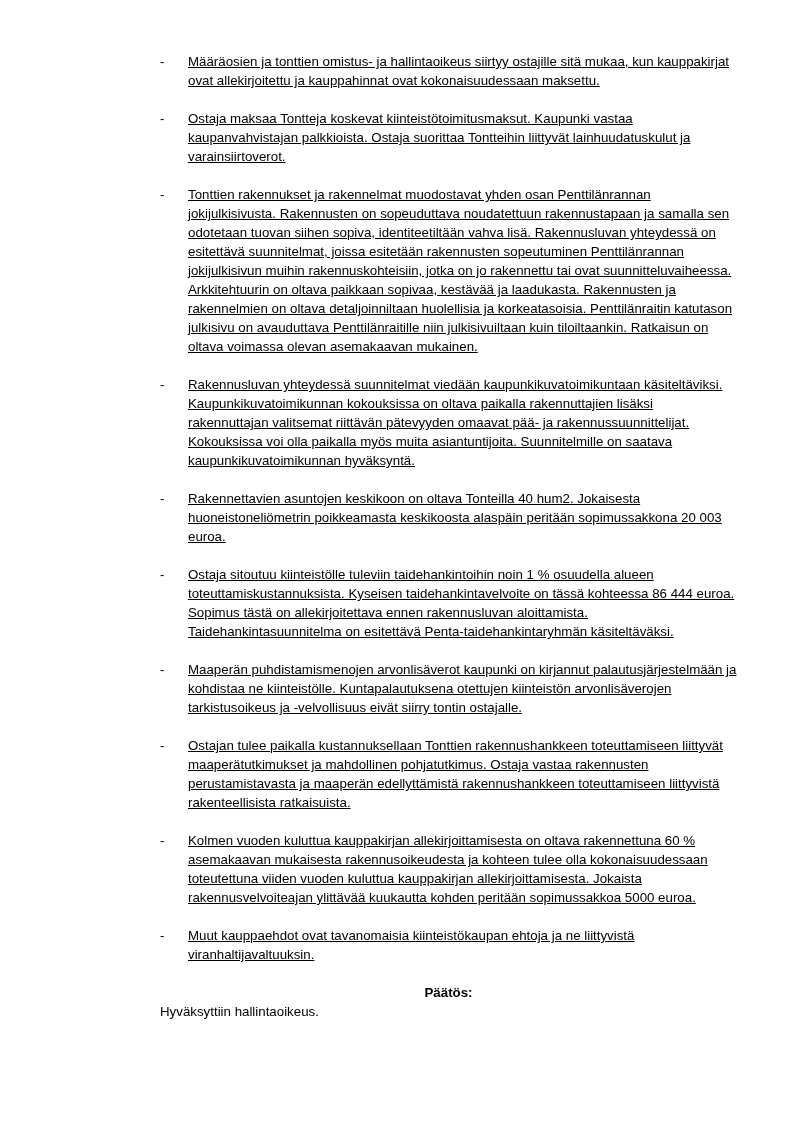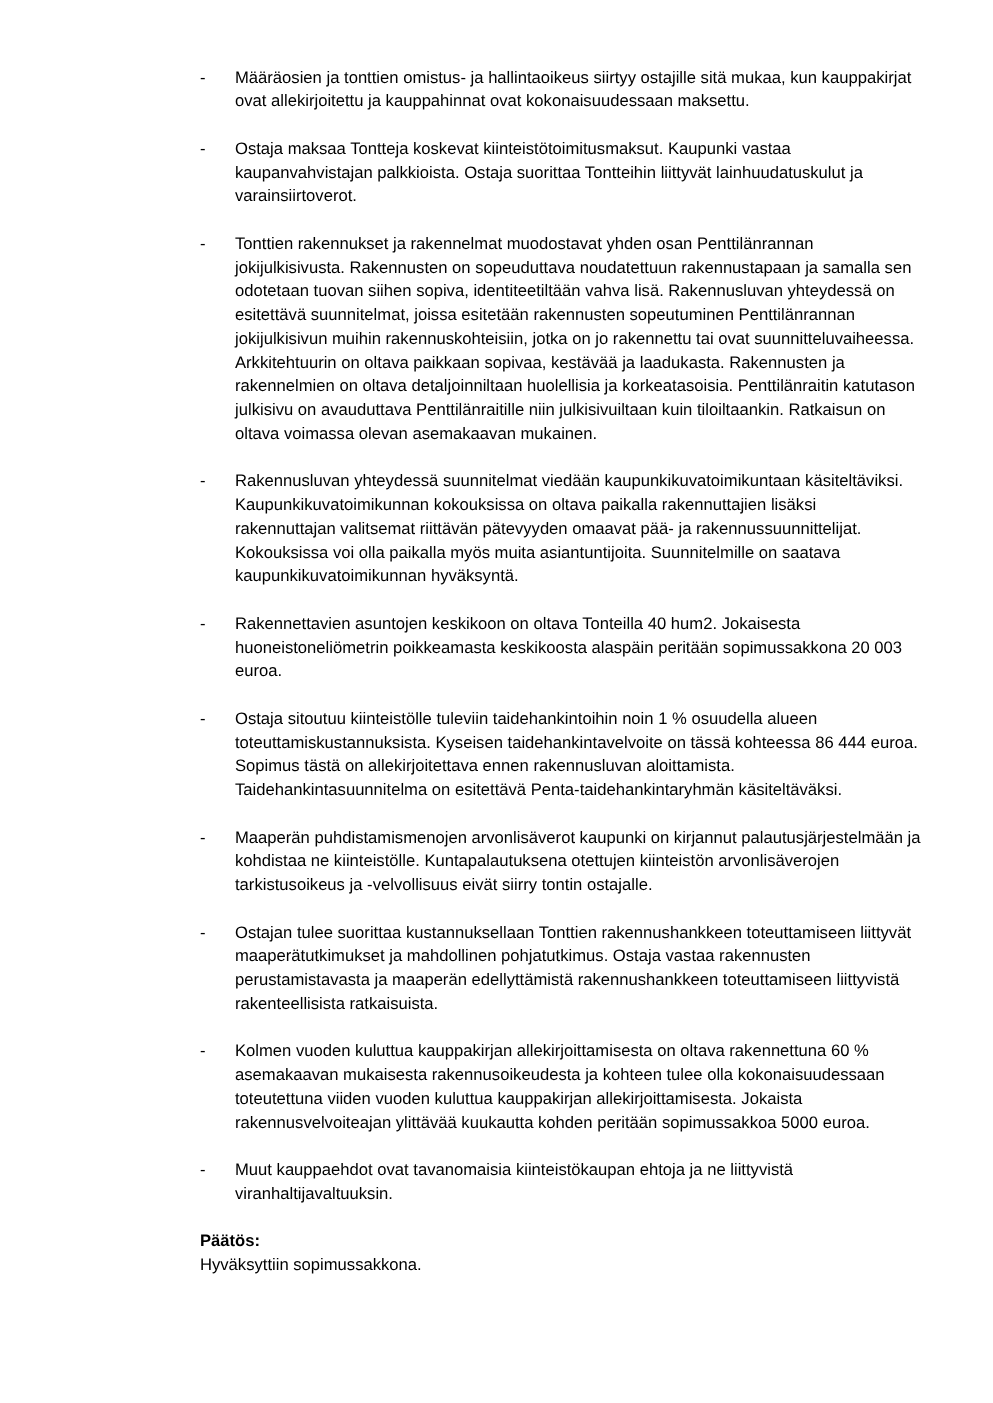--- a/index.html
+++ b/index.html
@@ -28,26 +28,28 @@
     align-items: flex-start;
     margin: 0 0 19px 0;
   }
   .bullet .marker {
     flex: 0 0 28px;
     width: 28px;
   }
   .bullet .text {
     flex: 1 1 auto;
     max-width: 549px;
+    text-decoration: underline;
   }
   .decision {
     margin-top: 0;
   }
   .decision-heading {
     font-weight: bold;
+    text-align: center;
   }
   .decision-text {
     font-weight: normal;
   }
 </style>
 </head>
 <body>
 
 <div class="page">
   <div class="content">
@@ -84,34 +86,34 @@
         <span class="text">Ostaja sitoutuu kiinteistölle tuleviin taidehankintoihin noin 1 % osuudella alueen toteuttamiskustannuksista. Kyseisen taidehankintavelvoite on tässä kohteessa 86 444 euroa. Sopimus tästä on allekirjoitettava ennen rakennusluvan aloittamista. Taidehankintasuunnitelma on esitettävä Penta-taidehankintaryhmän käsiteltäväksi.</span>
       </div>
 
       <div class="bullet">
         <span class="marker">-</span>
         <span class="text">Maaperän puhdistamismenojen arvonlisäverot kaupunki on kirjannut palautusjärjestelmään ja kohdistaa ne kiinteistölle. Kuntapalautuksena otettujen kiinteistön arvonlisäverojen tarkistusoikeus ja -velvollisuus eivät siirry tontin ostajalle.</span>
       </div>
 
       <div class="bullet">
         <span class="marker">-</span>
-        <span class="text">Ostajan tulee suorittaa kustannuksellaan Tonttien rakennushankkeen toteuttamiseen liittyvät maaperätutkimukset ja mahdollinen pohjatutkimus. Ostaja vastaa rakennusten perustamistavasta ja maaperän edellyttämistä rakennushankkeen toteuttamiseen liittyvistä rakenteellisista ratkaisuista.</span>
+        <span class="text">Ostajan tulee paikalla kustannuksellaan Tonttien rakennushankkeen toteuttamiseen liittyvät maaperätutkimukset ja mahdollinen pohjatutkimus. Ostaja vastaa rakennusten perustamistavasta ja maaperän edellyttämistä rakennushankkeen toteuttamiseen liittyvistä rakenteellisista ratkaisuista.</span>
       </div>
 
       <div class="bullet">
         <span class="marker">-</span>
         <span class="text">Kolmen vuoden kuluttua kauppakirjan allekirjoittamisesta on oltava rakennettuna 60 % asemakaavan mukaisesta rakennusoikeudesta ja kohteen tulee olla kokonaisuudessaan toteutettuna viiden vuoden kuluttua kauppakirjan allekirjoittamisesta. Jokaista rakennusvelvoiteajan ylittävää kuukautta kohden peritään sopimussakkoa 5000 euroa.</span>
       </div>
 
       <div class="bullet">
         <span class="marker">-</span>
         <span class="text">Muut kauppaehdot ovat tavanomaisia kiinteistökaupan ehtoja ja ne liittyvistä viranhaltijavaltuuksin.</span>
       </div>
 
     </div>
 
     <div class="decision">
       <div class="decision-heading">Päätös:</div>
-      <div class="decision-text">Hyväksyttiin sopimussakkona.</div>
+      <div class="decision-text">Hyväksyttiin hallintaoikeus.</div>
     </div>
 
   </div>
 </div>
 
 </body></html>

